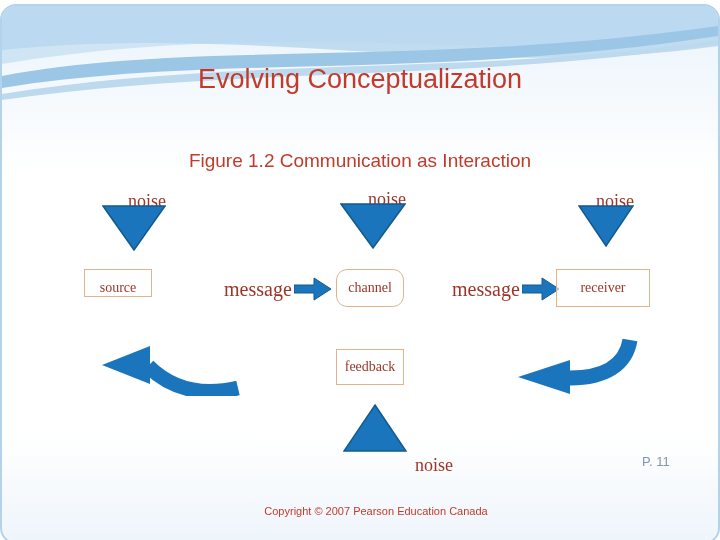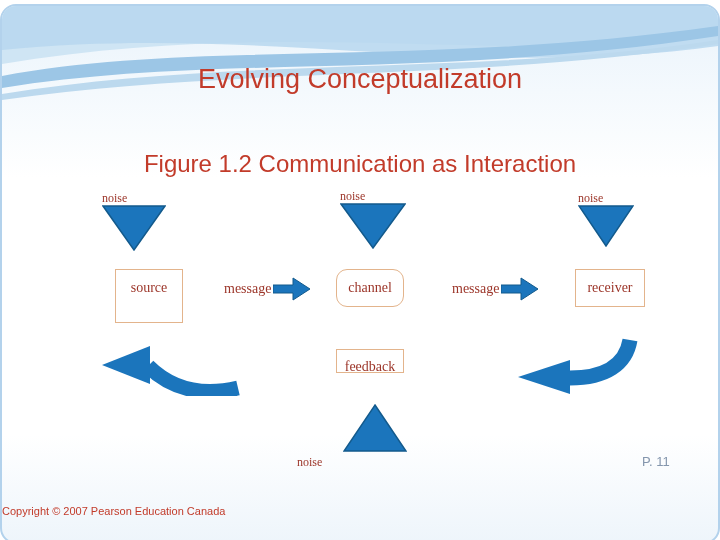--- a/index.html
+++ b/index.html
@@ -18,62 +18,63 @@
   .title {
     position:absolute; top:56px; left:0; right:0;
     text-align:center;
     font-size:27px; line-height:34px;
     color:#c23b2a;
     font-family:"Liberation Sans", sans-serif;
   }
   .subtitle {
     position:absolute; top:144px; left:0; right:0;
     text-align:center;
-    font-size:24px;
+    font-size:19px;
     color:#c23b2a;
   }
 
   .lbl {
     position:absolute;
     font-family:"Liberation Serif", serif;
-    font-size:12px;
+    font-size:18px;
     color:#9c3529;
-    text-align:left;
+    text-align:right;
   }
 
   .box {
     position:absolute;
     border:1.5px solid #e3b48c;
     background:rgba(255,255,255,0.6);
     font-family:"Liberation Serif", serif;
     font-size:14px;
     color:#9c3529;
     text-align:center;
     box-sizing:border-box;
   }
 
   .shape { position:absolute; }
 
   .msg-group {
     position:absolute;
     display:flex;
     align-items:center;
     font-family:"Liberation Serif", serif;
-    font-size:14px;
+    font-size:20px;
     color:#9c3529;
   }
   .msg-group svg { margin-left:2px; }
 
   .page-num {
     position:absolute; top:448px; left:640px;
     font-size:13px; color:#8496ad;
   }
   .copyright {
     position:absolute; top:499px; left:0; right:0;
-    font-size:11px; color:#c23b2a;
+    text-align:center;
+    font-size:11px; color:#c23b2a;padding-left:32px;
   }
 </style>
 </head>
 <body>
 
 <div class="slide">
 
   <svg class="swoosh" viewBox="0 0 720 120" preserveAspectRatio="none" aria-hidden="true">
     <path d="M0,0 H720 V26 C540,64 300,8 0,58 Z" fill="#cfe5f4"></path>
     <path d="M0,0 H720 V40 C470,75 260,18 0,44 Z" fill="#b7d7ee" opacity="0.85"></path>
@@ -93,41 +94,41 @@
   <svg class="shape" style="left:100px; top:199px;" width="64" height="46">
     <polygon points="1,1 63,1 32,45" fill="#1b75bc" stroke="#135a8c" stroke-width="1.5"></polygon>
   </svg>
   <svg class="shape" style="left:338px; top:197px;" width="66" height="46">
     <polygon points="1,1 65,1 33,45" fill="#1b75bc" stroke="#135a8c" stroke-width="1.5"></polygon>
   </svg>
   <svg class="shape" style="left:576px; top:199px;" width="56" height="42">
     <polygon points="1,1 55,1 28,41" fill="#1b75bc" stroke="#135a8c" stroke-width="1.5"></polygon>
   </svg>
 
-  <div class="box" style="left:113px; top:263px; width:68px; height:54px; line-height:35px;">source</div>
+  <div class="box" style="left:82px; top:263px; width:68px; height:28px; line-height:35px;">source</div>
 
   <div class="msg-group" style="left:222px; top:270px;">
     <span>message</span>
     <svg width="38" height="26">
       <polygon points="0,9 20,9 20,2 37,13 20,24 20,17 0,17" fill="#1b75bc" stroke="#135a8c" stroke-width="1"></polygon>
     </svg>
   </div>
 
   <div class="box" style="left:334px; top:263px; width:68px; height:38px; line-height:35px;border-radius:11px;">channel</div>
 
   <div class="msg-group" style="left:450px; top:270px;">
     <span>message</span>
     <svg width="38" height="26">
       <polygon points="0,9 20,9 20,2 37,13 20,24 20,17 0,17" fill="#1b75bc" stroke="#135a8c" stroke-width="1"></polygon>
     </svg>
   </div>
 
-  <div class="box" style="left:573px; top:263px; width:70px; height:38px; line-height:35px;">receiver</div>
+  <div class="box" style="left:554px; top:263px; width:94px; height:38px; line-height:35px;">receiver</div>
 
-  <div class="box" style="left:334px; top:343px; width:68px; height:24px; line-height:33px;">feedback</div>
+  <div class="box" style="left:334px; top:343px; width:68px; height:36px; line-height:33px;">feedback</div>
 
   <svg class="shape" style="left:90px; top:328px;" width="150" height="62">
     <path d="M146,54 C112,62 80,56 56,32" stroke="#1b75bc" stroke-width="15" fill="none"></path>
     <polygon points="58,12 58,50 10,31" fill="#1b75bc"></polygon>
   </svg>
   <svg class="shape" style="left:502px; top:328px;" width="135" height="62">
     <path d="M126,6 C122,30 102,44 66,44" stroke="#1b75bc" stroke-width="15" fill="none"></path>
     <polygon points="66,26 66,60 14,43" fill="#1b75bc"></polygon>
   </svg>
 

